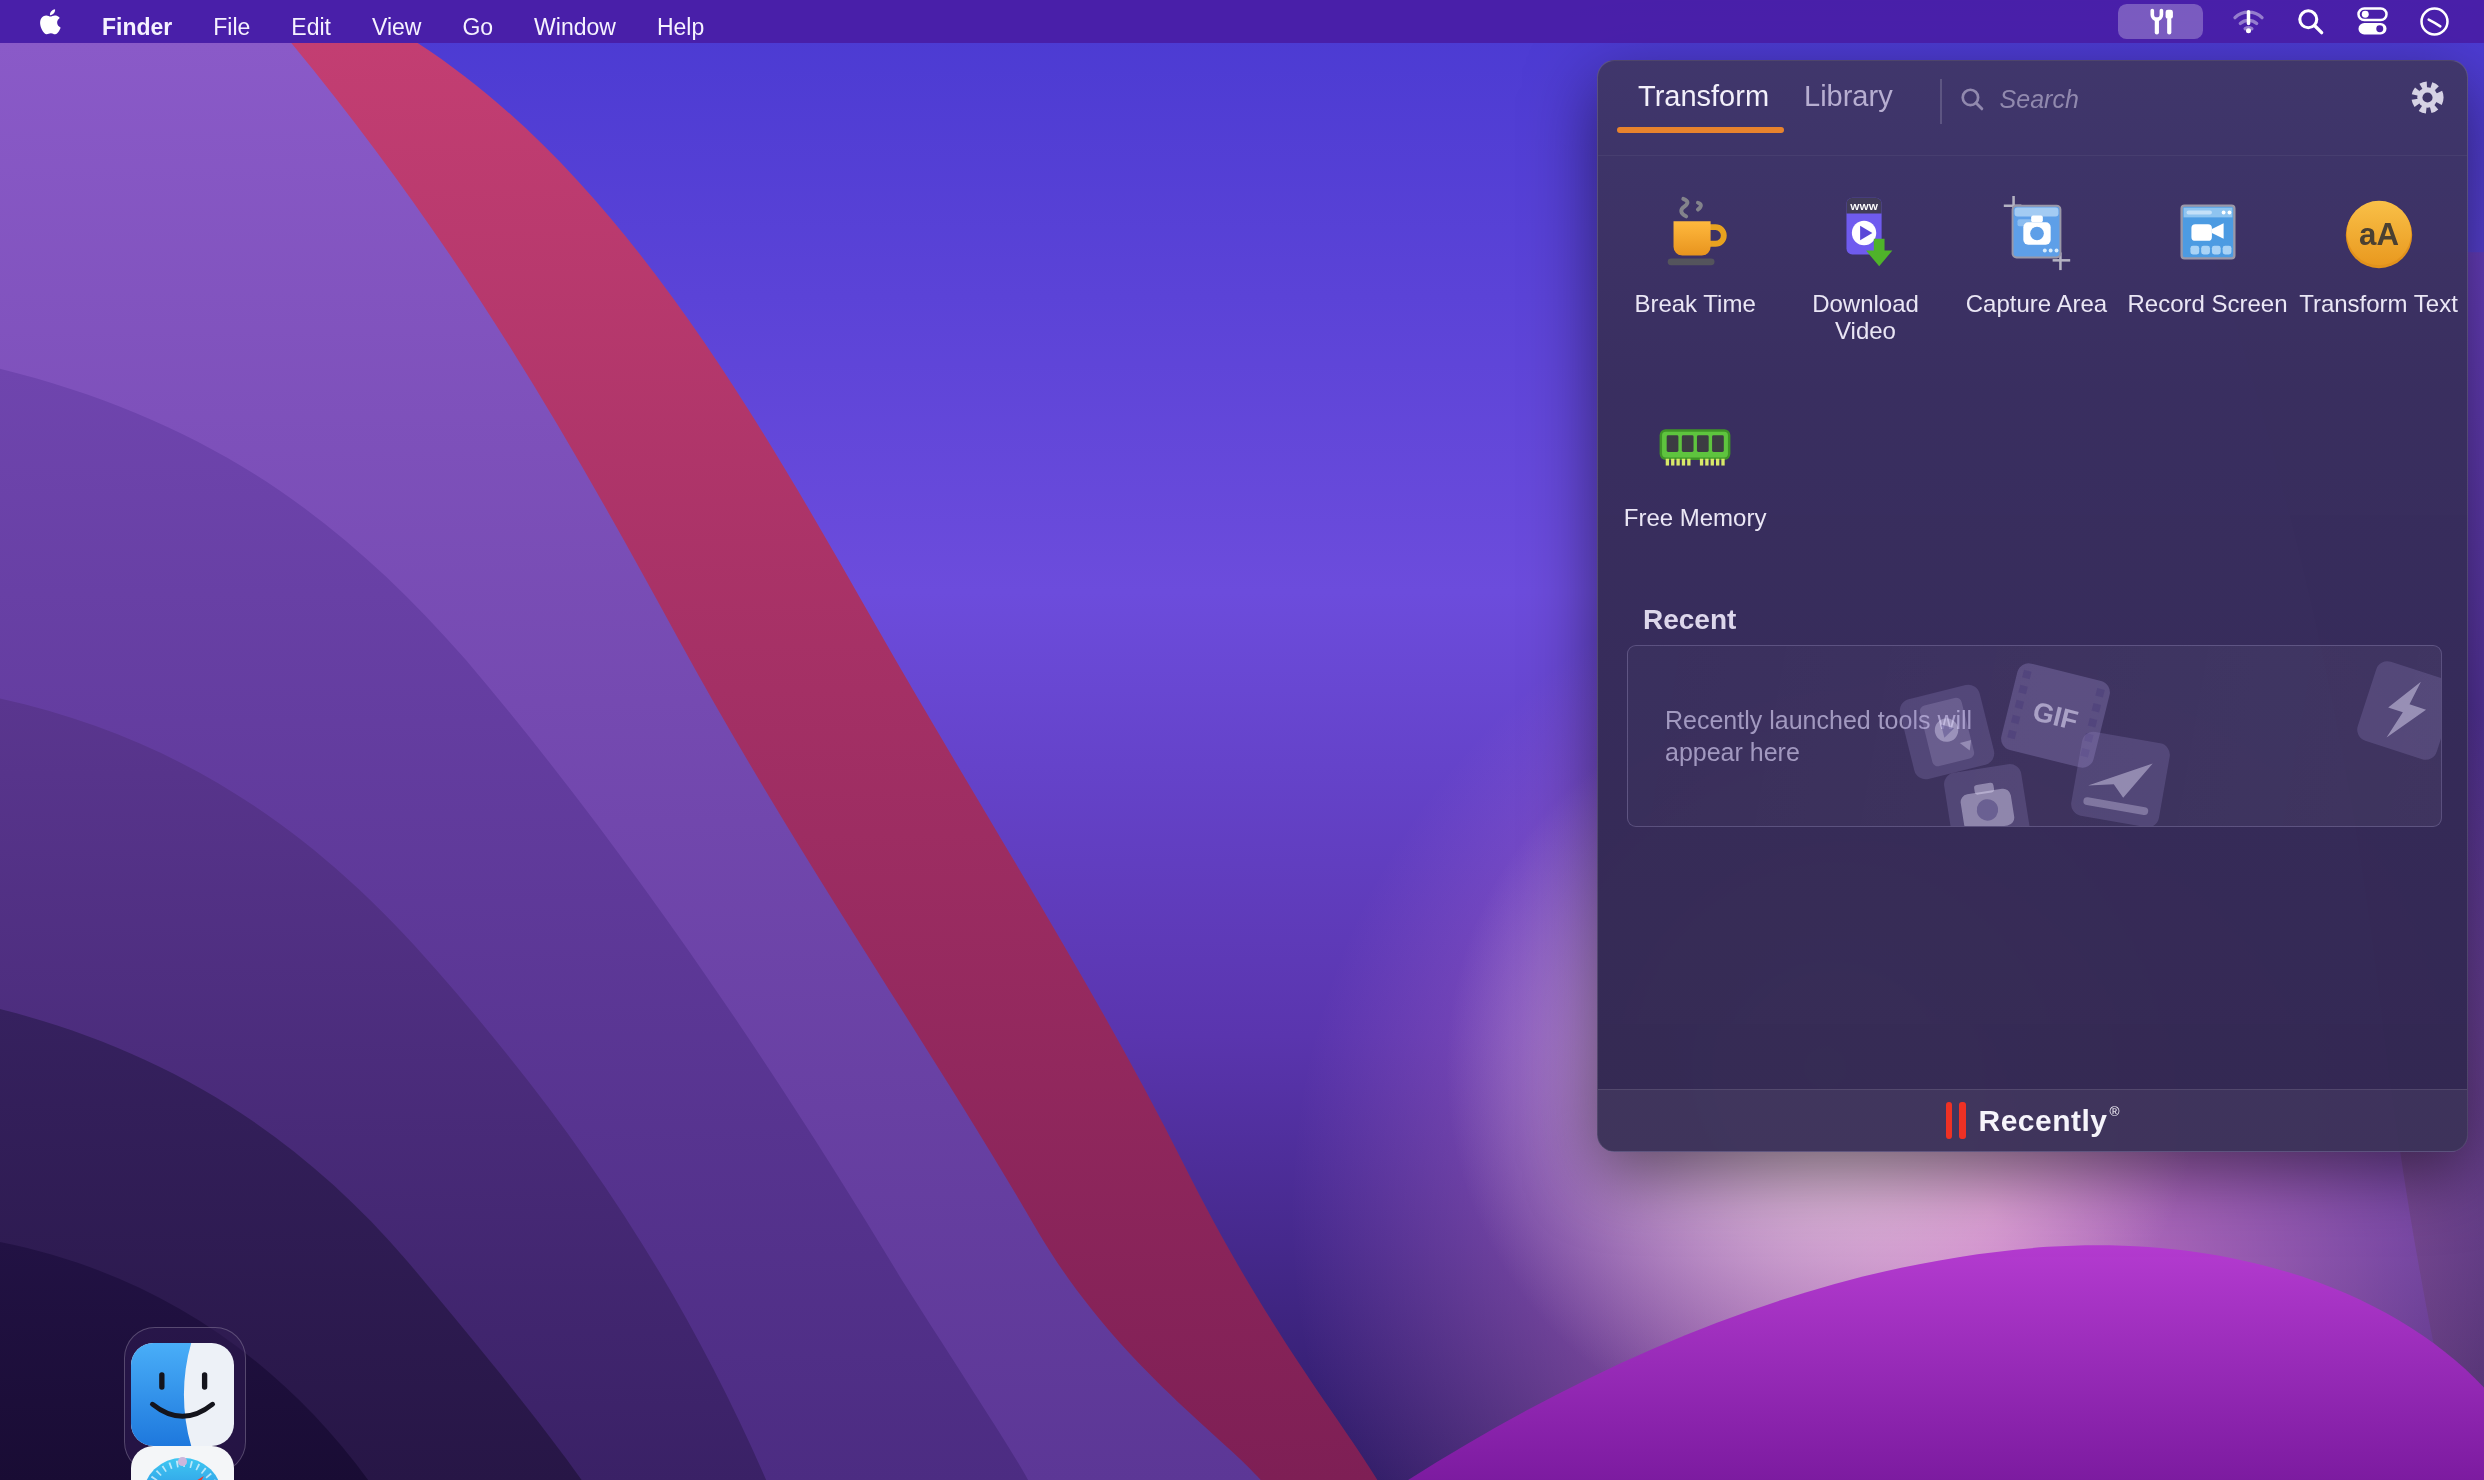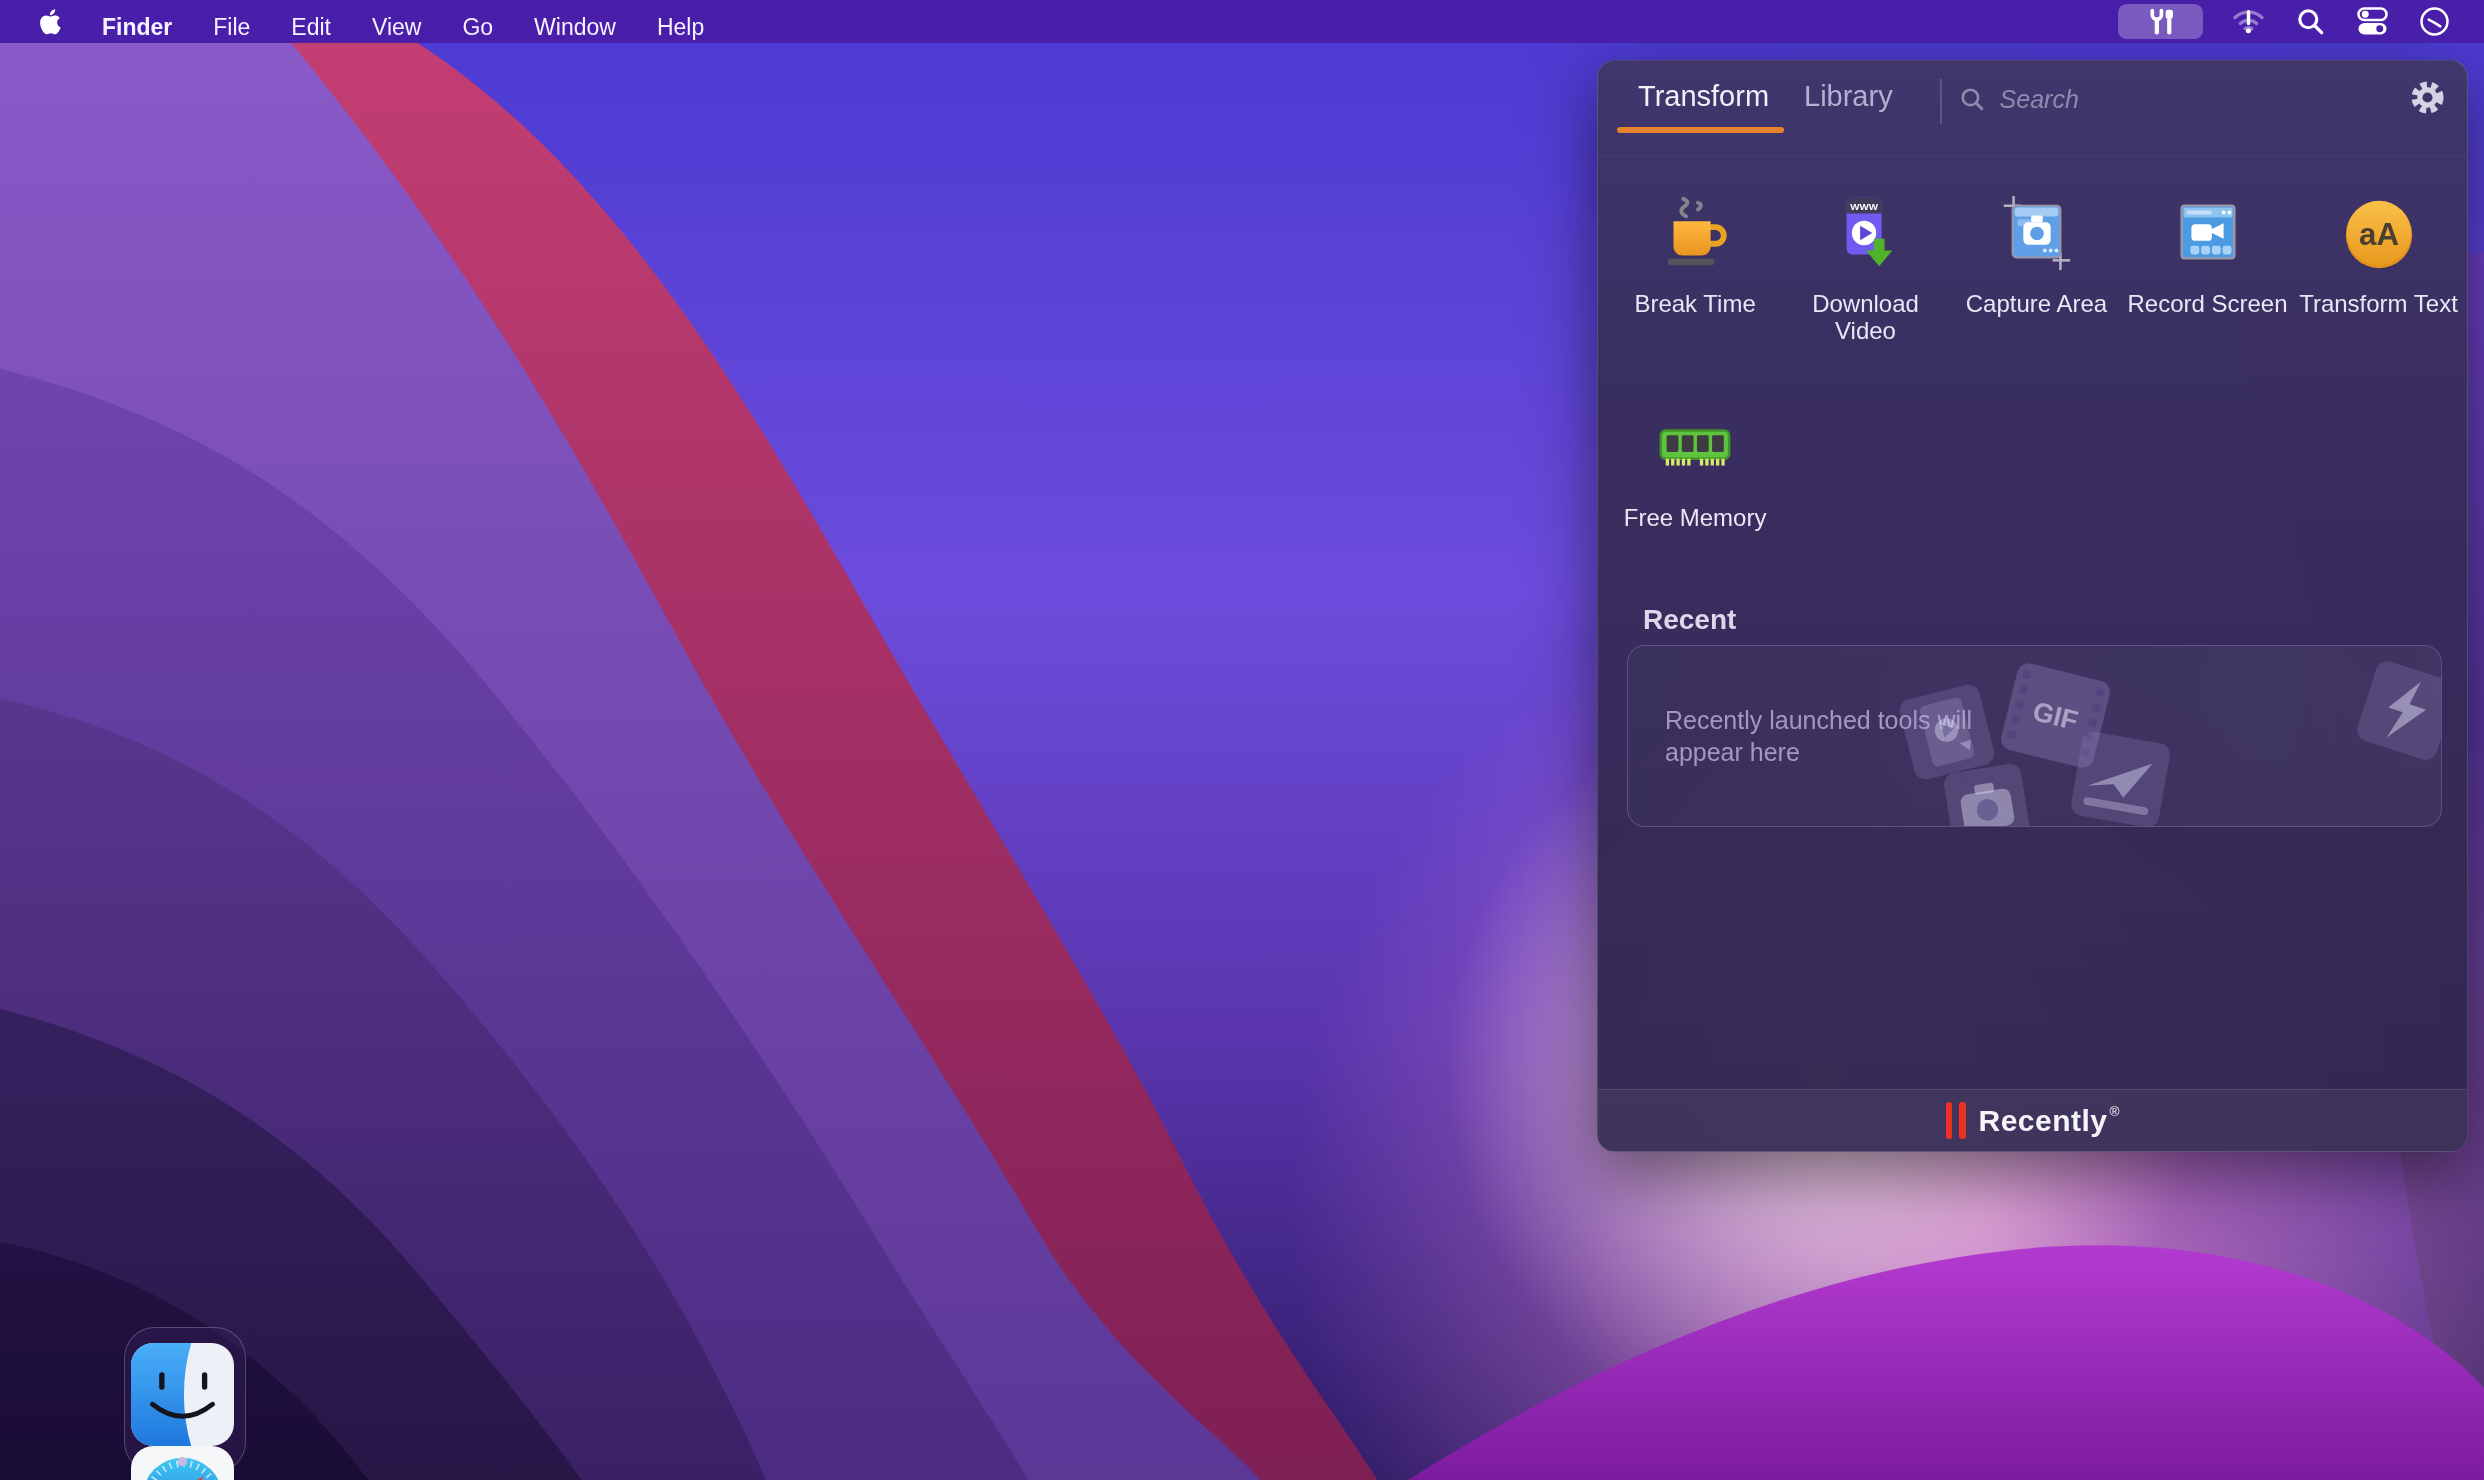--- a/index.html
+++ b/index.html
@@ -45,21 +45,21 @@
 
   
   .tool { position:absolute; width:171px; display:flex; flex-direction:column; align-items:center; cursor:default; }
   .tool .ticon { height:85px; display:flex; align-items:flex-end; justify-content:center; }
   .tool .tlabel { margin-top:16px; font-size:24px; line-height:27px; color:#eae6f5; text-align:center; }
   .tool .tlabel.wrap { max-width:115px; }
 
   
   .recent-title { position:absolute; left:45px; top:543px; font-size:28px; font-weight:700; color:#ddd7eb; }
   .recent-box { position:absolute; left:29px; top:584px; width:815px; height:182px;
-    border:1.9px solid rgba(170,160,210,.30); border-radius:18px;
+    border:1.9px solid rgba(170,160,210,.30); border-radius:9px;
     background:linear-gradient(100deg, rgba(255,255,255,.02), rgba(255,255,255,.05));
     overflow:hidden; }
   .recent-empty { position:absolute; left:37px; top:50%; transform:translateY(-50%);
     max-width:359px; font-size:25px; line-height:32px; color:#a299c0; }
   .ghost { position:absolute; border-radius:11.6px; background:rgba(158,146,210,.22); }
   .ghost svg { width:100%; height:100%; }
 
   
   .panel-footer { position:absolute; left:0; bottom:0; width:100%; height:62px;
     background:rgba(255,255,255,.055); border-top:1px solid rgba(255,255,255,.10);

